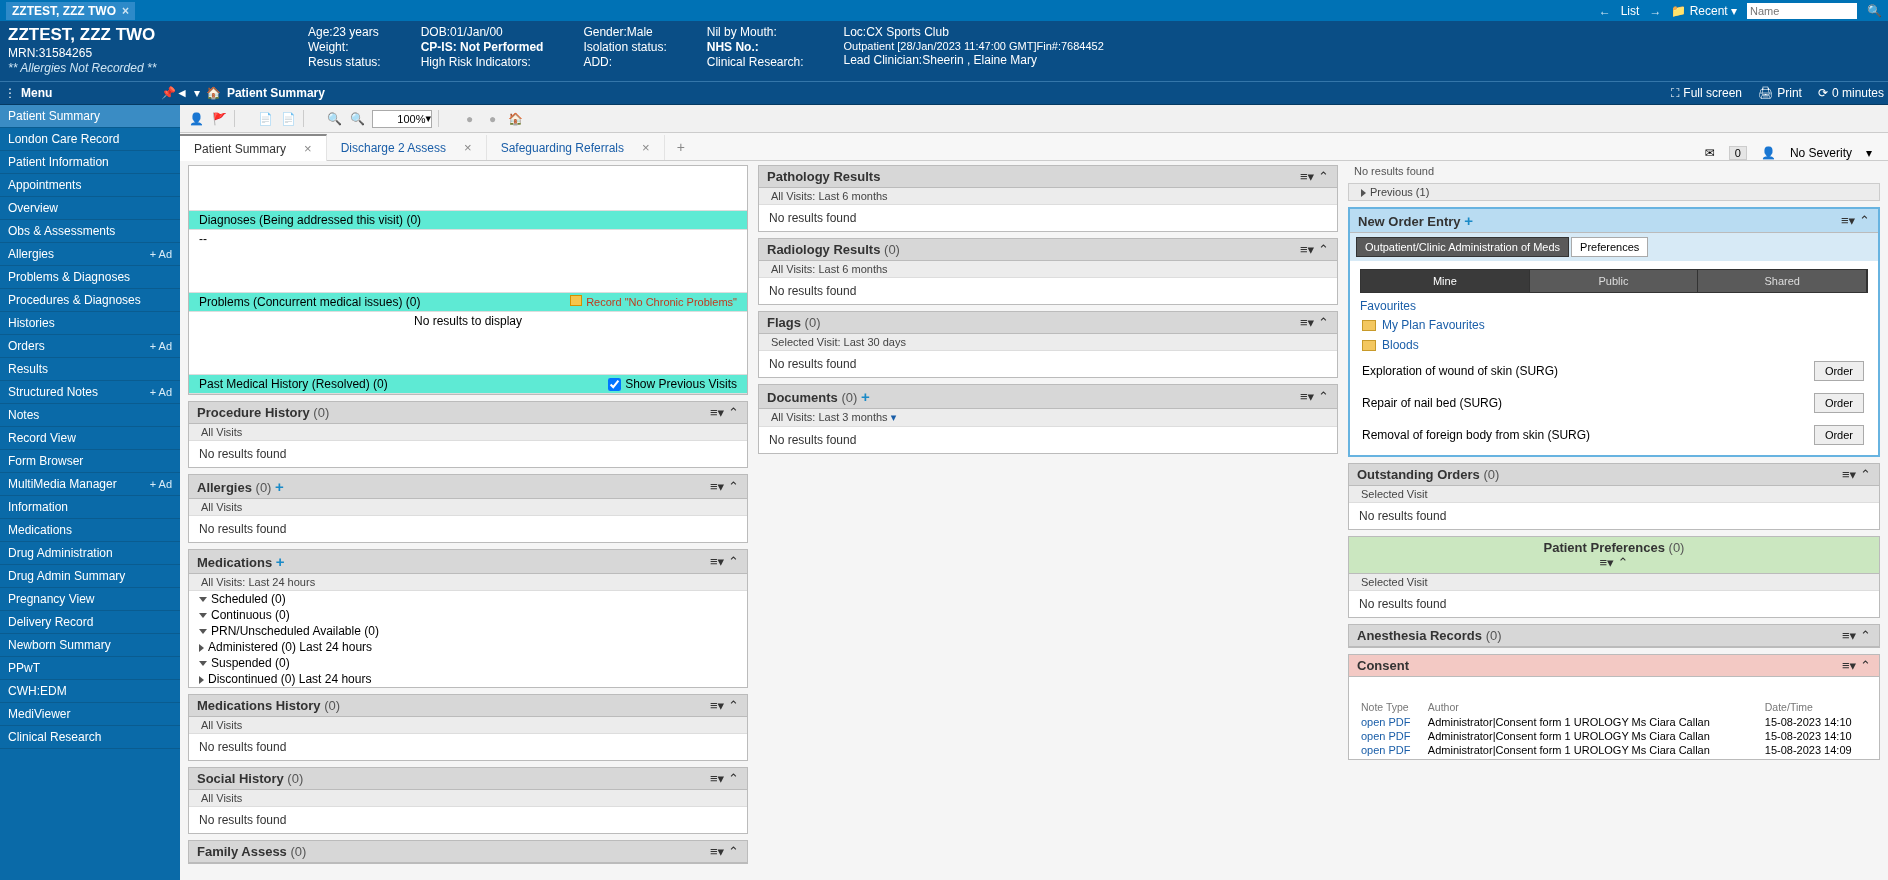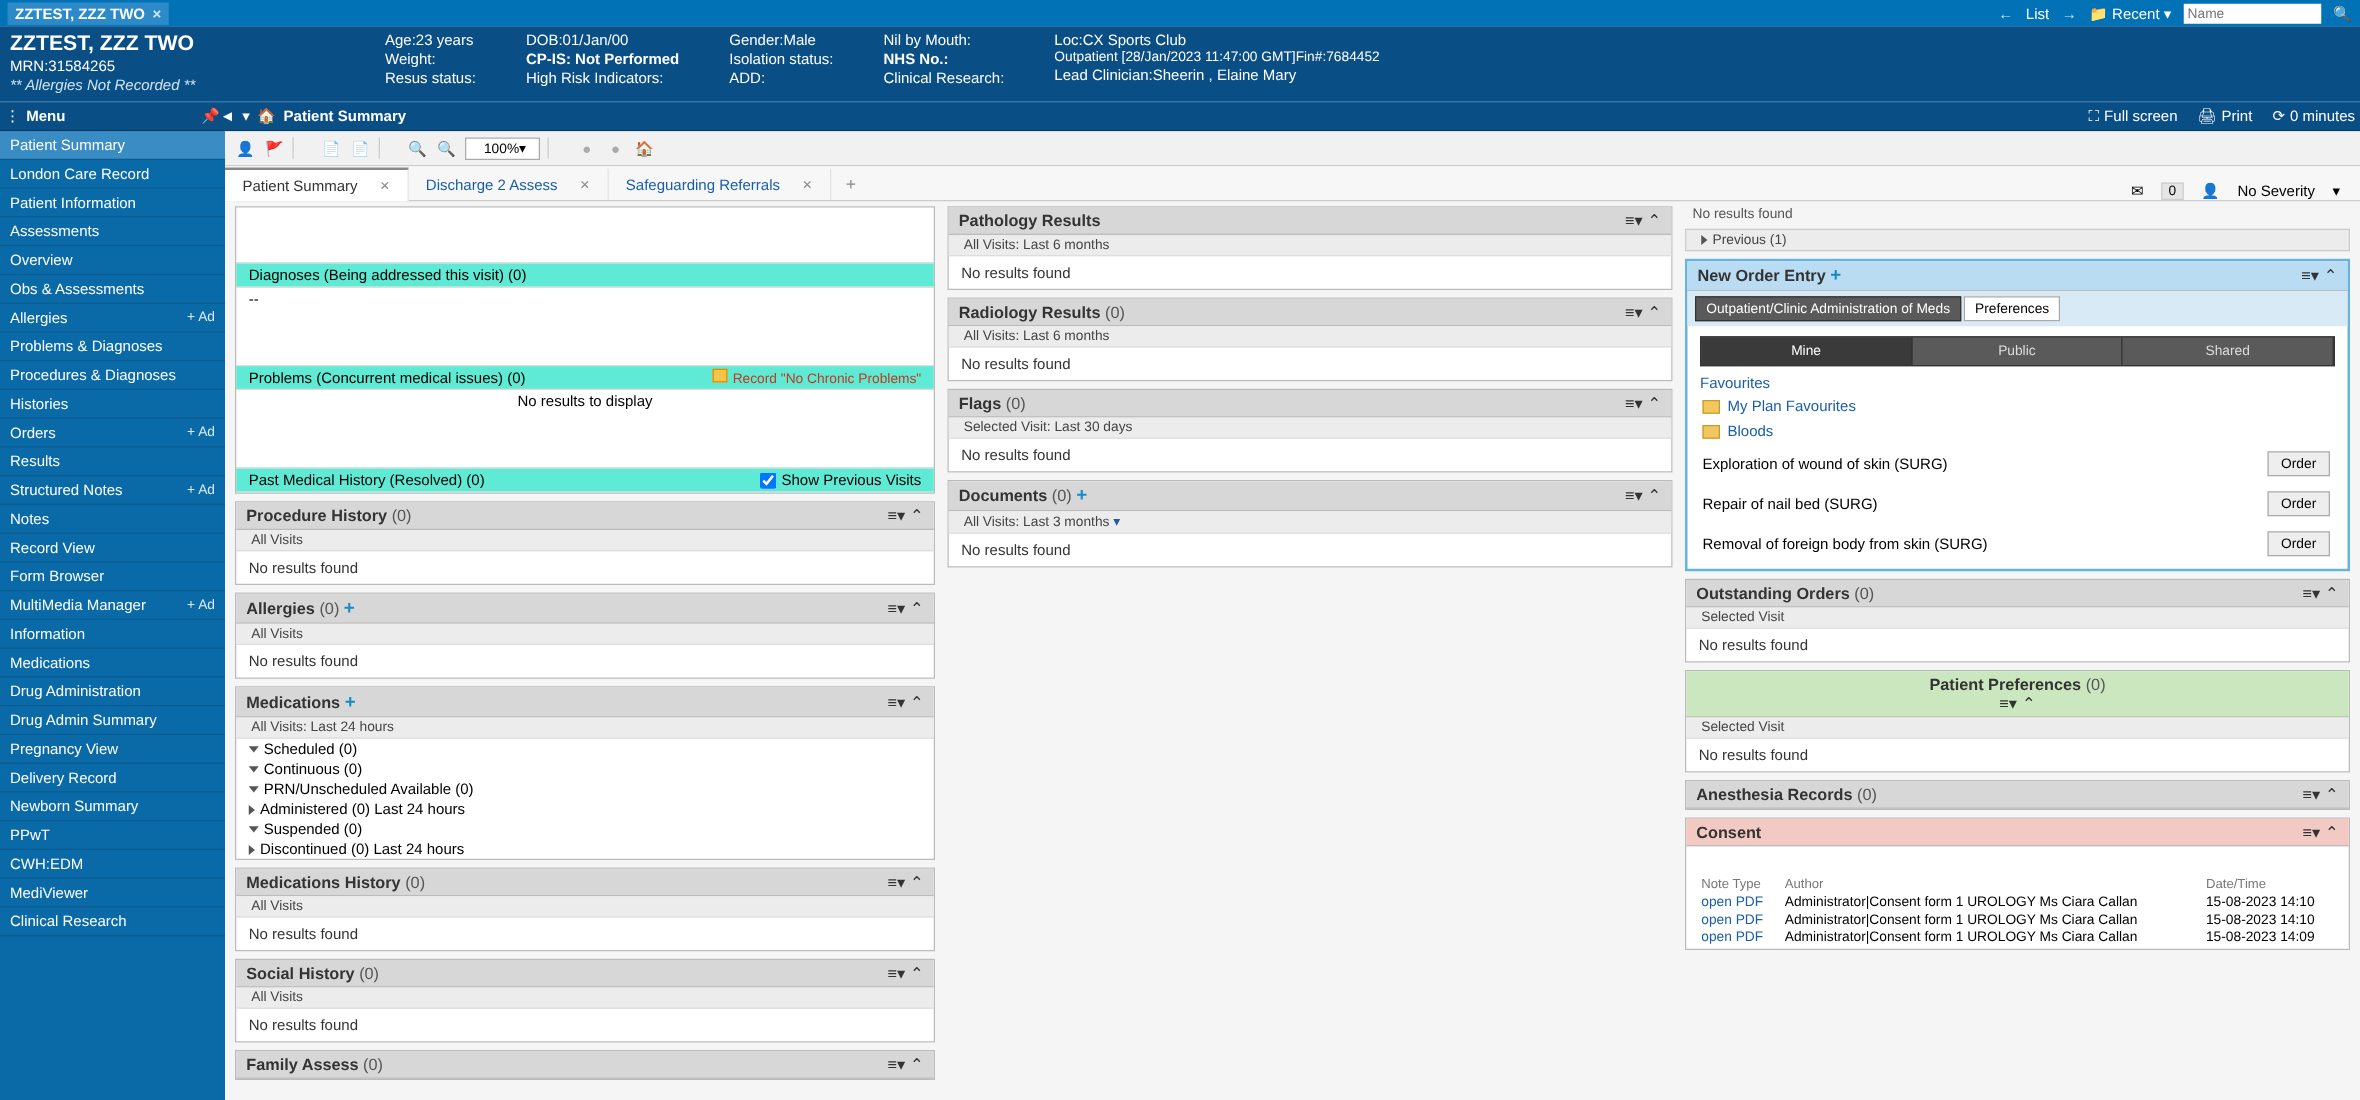--- a/index.html
+++ b/index.html
@@ -27,21 +27,21 @@
 
 
 .main { display: flex; height: calc(880px - 21px - 50px - 24px); }
 .sidebar { width: 180px; background: #0a6aa8; color: #fff; }
 .sidebar .it { padding: 4px 8px; border-bottom: 1px solid #0a5c90; display: flex; justify-content: space-between; align-items: center; cursor: pointer; font-size: 12px; }
 .sidebar .it.active { background: #3a8cc4; }
 .sidebar .add { font-size: 11px; color: #d9ecf7; }
 
 .workspace { flex: 1; display: flex; flex-direction: column; }
 .toolbar2 { background: #f1f1f1; border-bottom: 1px solid #ccc; height: 28px; display: flex; align-items: center; gap: 6px; padding: 0 8px; }
-.toolbar2 .zoom { width: 60px; height: 18px; font-size: 11px; border: 1px solid #aaa; background:#fff; padding-left:4px; display:flex; align-items:center; justify-content:center;}
+.toolbar2 .zoom { width: 60px; height: 18px; font-size: 11px; border: 1px solid #aaa; background:#fff; padding-left:4px; display:flex; align-items:center; justify-content:flex-end;}
 .toolbar2 .ib { width: 17px; height: 17px; display:flex; align-items:center; justify-content:center; color:#555; }
 
 .tabs { display: flex; align-items: flex-end; height: 28px; border-bottom: 1px solid #ccc; background: #f7f7f7; justify-content:space-between; }
 .tabs .tgroup { display:flex; align-items:flex-end; }
 .tabs .tb { padding: 5px 14px; font-size: 12px; display: flex; align-items: center; gap: 18px; border-right:1px solid #e3e3e3; cursor:pointer; color:#1a5ea8; }
 .tabs .tb.active { background: #fff; border-top: 2px solid #888; color: #333; position:relative; top:1px; }
 .tabs .tb .x { color: #888; font-size: 13px; }
 .tabs .plus { padding: 5px 12px; color: #888; font-size:14px; }
 .tabs .rinfo { display:flex; align-items:center; gap:14px; padding:0 16px; }
 .tabs .pill { background:#e5e5e5; border:1px solid #ccc; padding:0 5px; font-size:11px; }
@@ -179,21 +179,21 @@
       <div class="it active">
         <span>Patient Summary</span>
       </div>
       <div class="it">
         <span>London Care Record</span>
       </div>
       <div class="it">
         <span>Patient Information</span>
       </div>
       <div class="it">
-        <span>Assessments</span>
+        <span>Appointments</span>
       </div>
       <div class="it">
         <span>Overview</span>
       </div>
       <div class="it">
         <span>Obs &amp; Assessments</span>
       </div>
       <div class="it">
         <span>Allergies</span>
         <span class="add">+ Ad</span>

